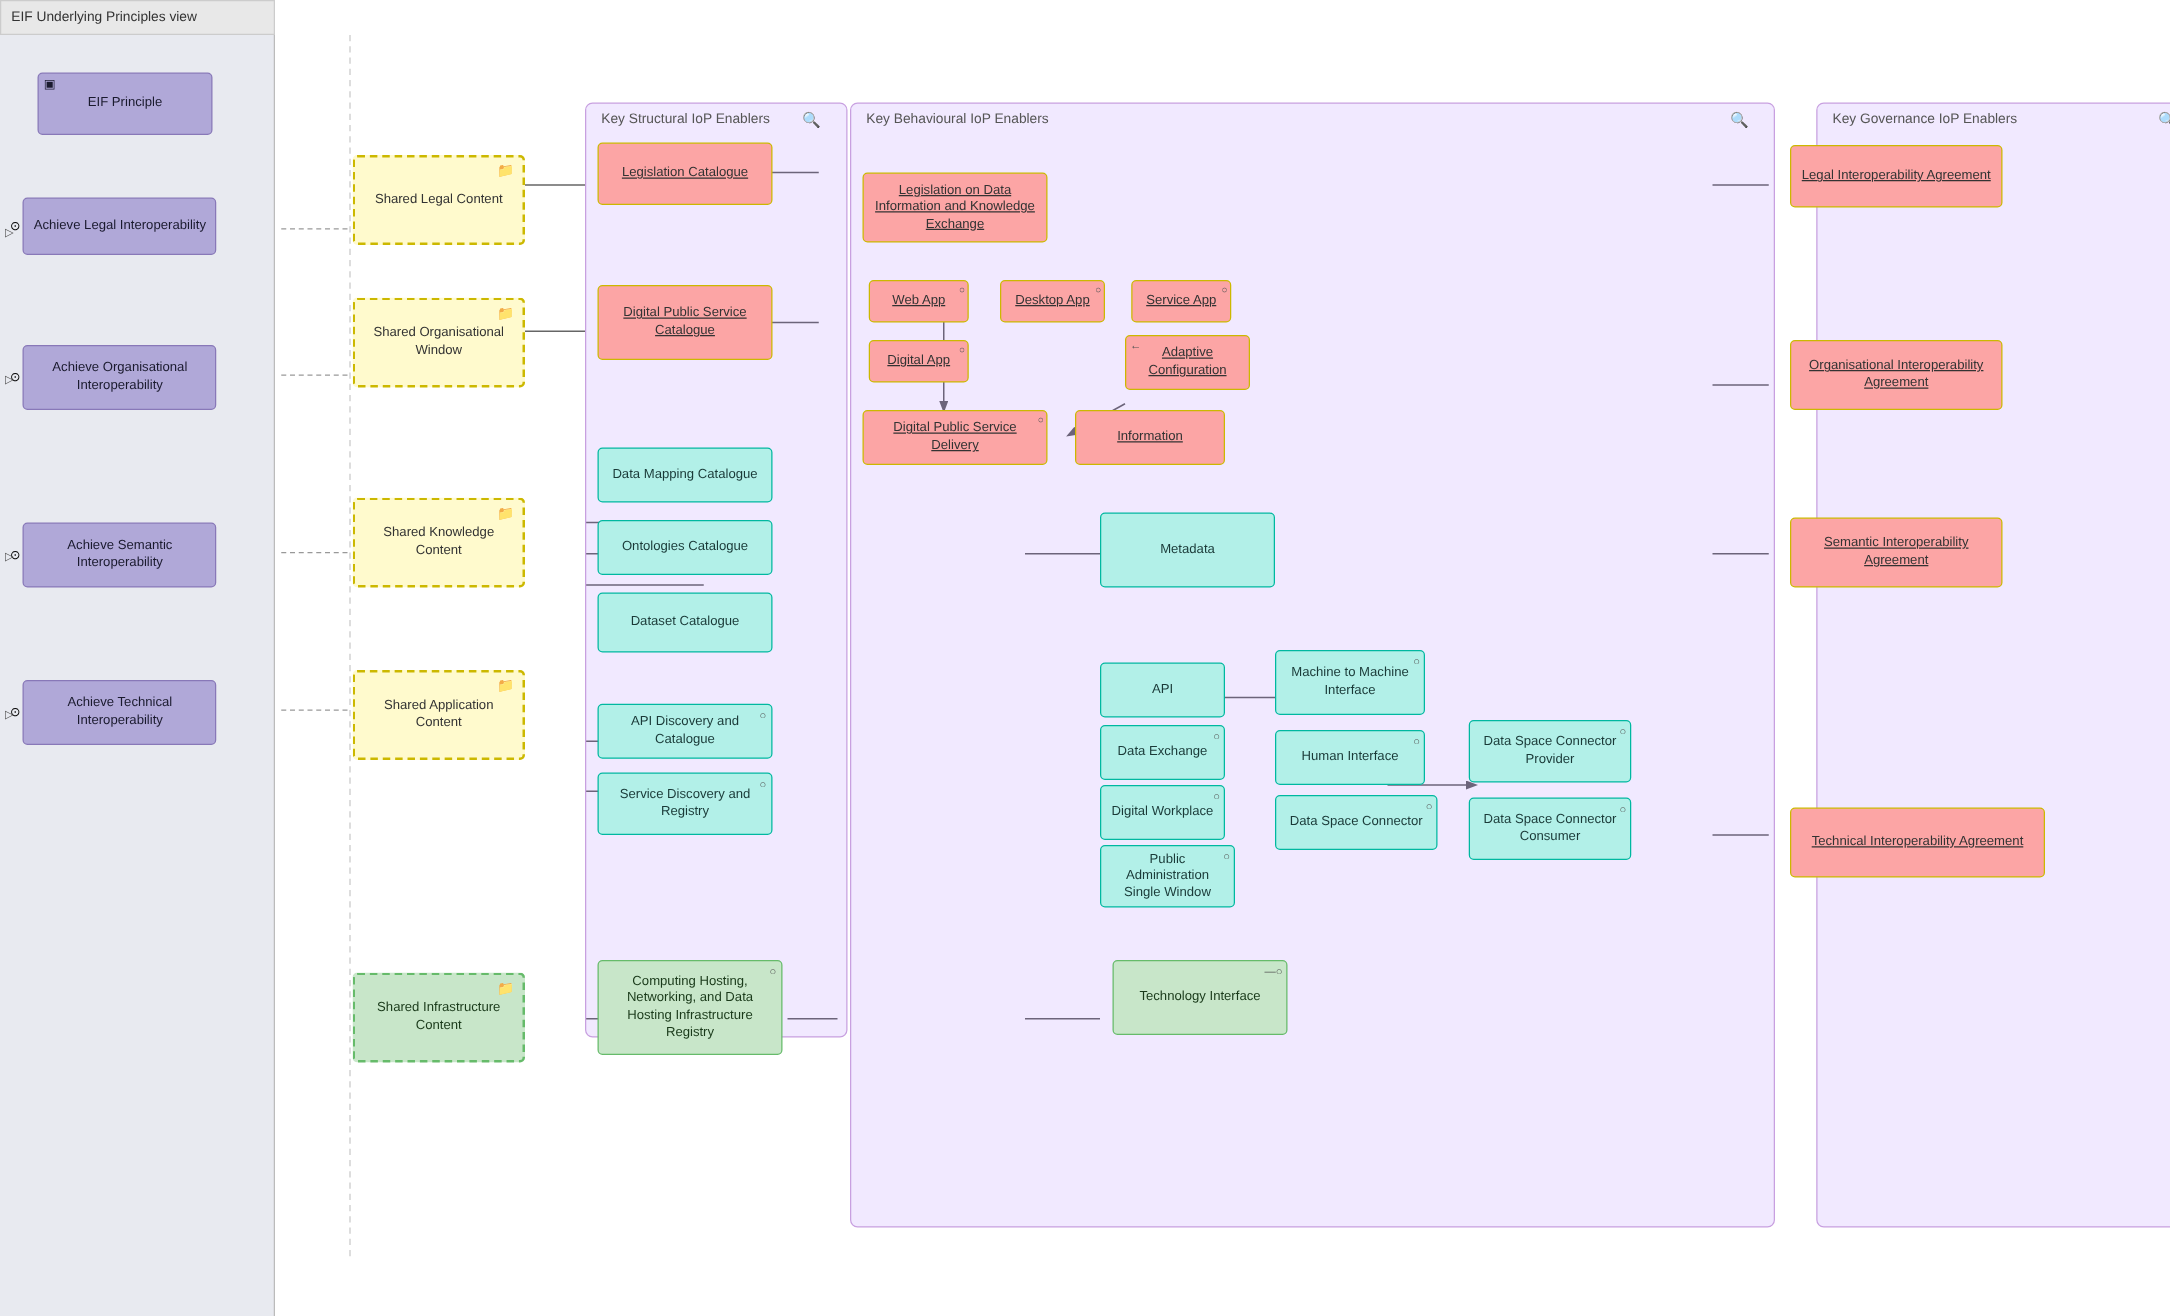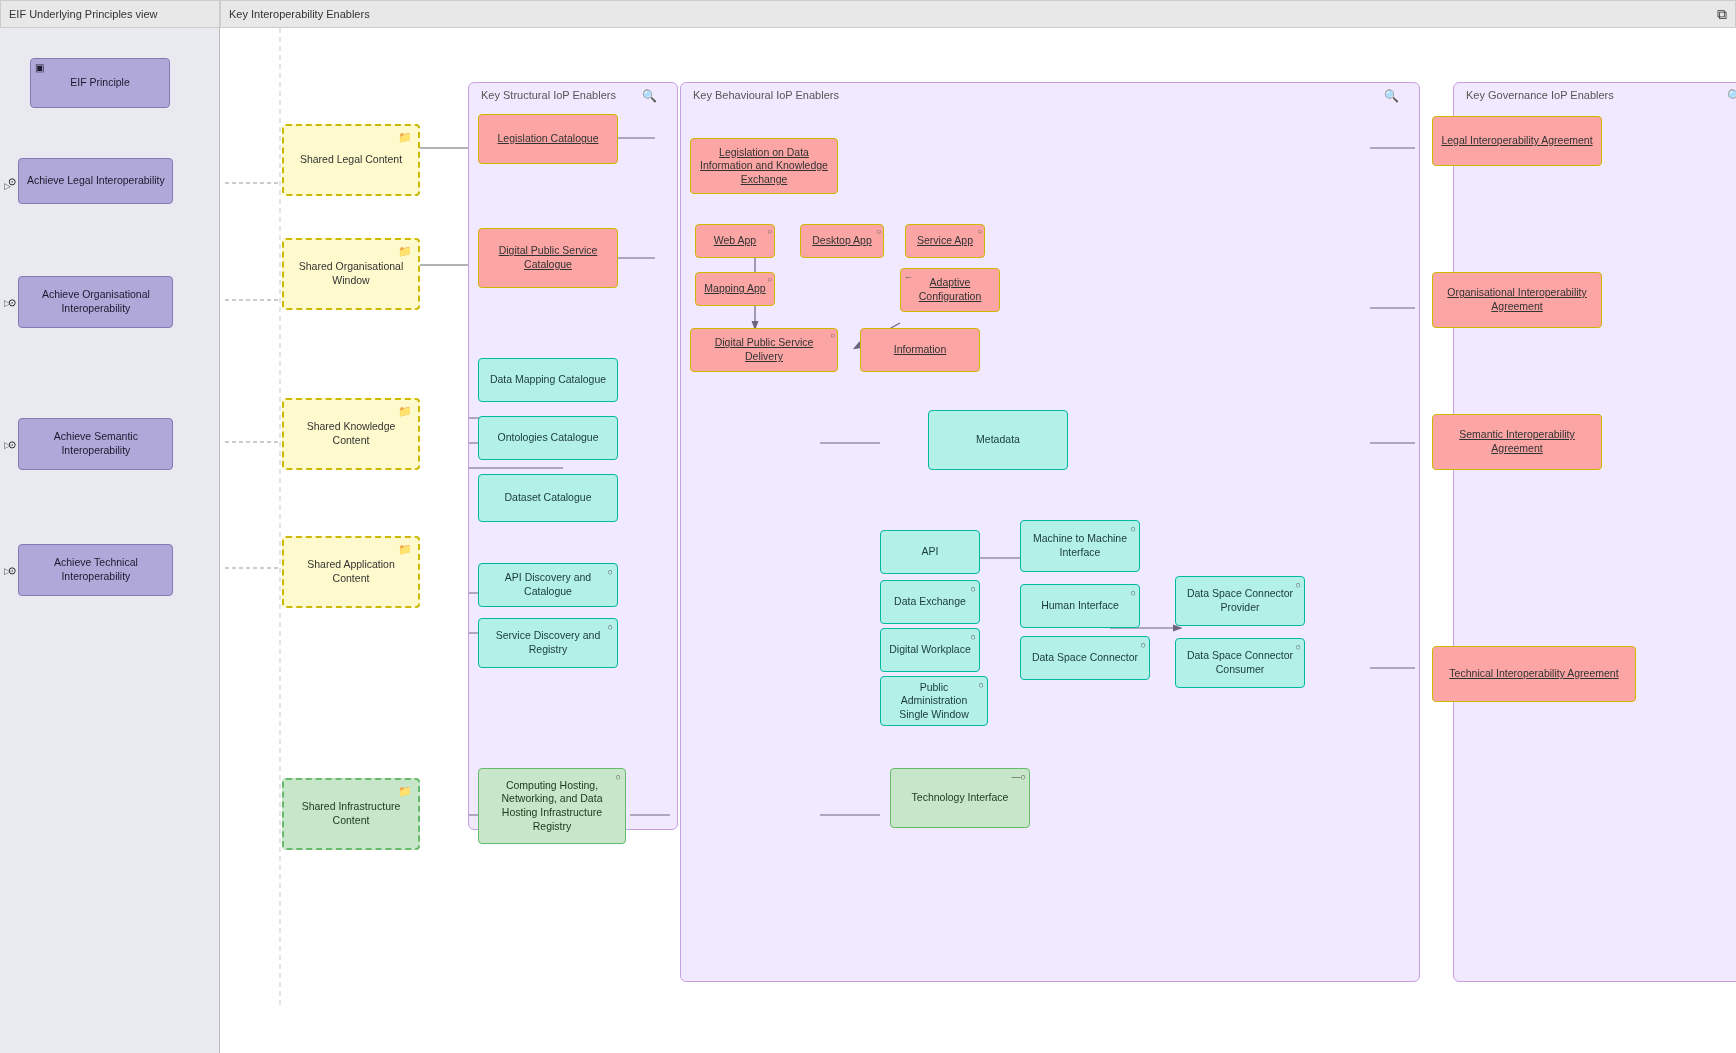--- a/index.html
+++ b/index.html
@@ -154,24 +154,20 @@
     }
   </style>
 </head>
 <body>
 
 <div class="main-container">
 
   <div class="header-bar header-left">
     <span>EIF Underlying Principles view</span>
   </div>
-  <div class="header-bar header-right">
-    <span>Key Interoperability Enablers</span>
-    <span style="position:absolute; right:8px; font-size:14px;">⧉</span>
-  </div>
 
   <div class="left-panel">
 
     <div class="box box-purple" style="left:30px; top:30px; width:140px; height:50px;">
       <span style="position:absolute; top:2px; left:4px; font-size:10px;">▣</span>
       <span>EIF Principle</span>
     </div>
 
     <div style="position:absolute; left:8px; top:130px; display:flex; align-items:center;">
       <span style="font-size:10px; margin-right:2px;">⊙</span>
@@ -363,38 +359,38 @@
       <span>Desktop App</span>
     </div>
 
     <div class="box box-yellow" style="left:685px; top:196px; width:80px; height:34px;">
       <span style="position:absolute; top:2px; right:2px; font-size:8px; color:#555;">○</span>
       <span>Service App</span>
     </div>
 
     <div class="box box-yellow" style="left:475px; top:244px; width:80px; height:34px;">
       <span style="position:absolute; top:2px; right:2px; font-size:8px; color:#555;">○</span>
-      <span>Mapping App</span>
+      <span>Digital App</span>
     </div>
 
     <div class="box box-yellow" style="left:680px; top:240px; width:100px; height:44px;">
       <span style="position:absolute; top:2px; left:3px; font-size:9px; color:#555;">←</span>
       <span>Adaptive Configuration</span>
     </div>
 
     <div class="box box-yellow" style="left:470px; top:300px; width:148px; height:44px;">
       <span style="position:absolute; top:2px; right:2px; font-size:8px; color:#555;">○</span>
       <span>Digital Public Service Delivery</span>
     </div>
 
     <div class="box box-yellow" style="left:640px; top:300px; width:120px; height:44px;">
       <span>Information</span>
     </div>
 
-    <div class="box box-cyan" style="left:660px; top:382px; width:140px; height:60px;margin-left:48px;">
+    <div class="box box-cyan" style="left:660px; top:382px; width:140px; height:60px;">
       <span>Metadata</span>
     </div>
 
     <div class="box box-cyan" style="left:660px; top:502px; width:100px; height:44px;">
       <span>API</span>
     </div>
 
     <div class="box box-cyan" style="left:660px; top:552px; width:100px; height:44px;">
       <span style="position:absolute; top:3px; right:3px; font-size:9px; color:#555;">○</span>
       <span>Data Exchange</span>

